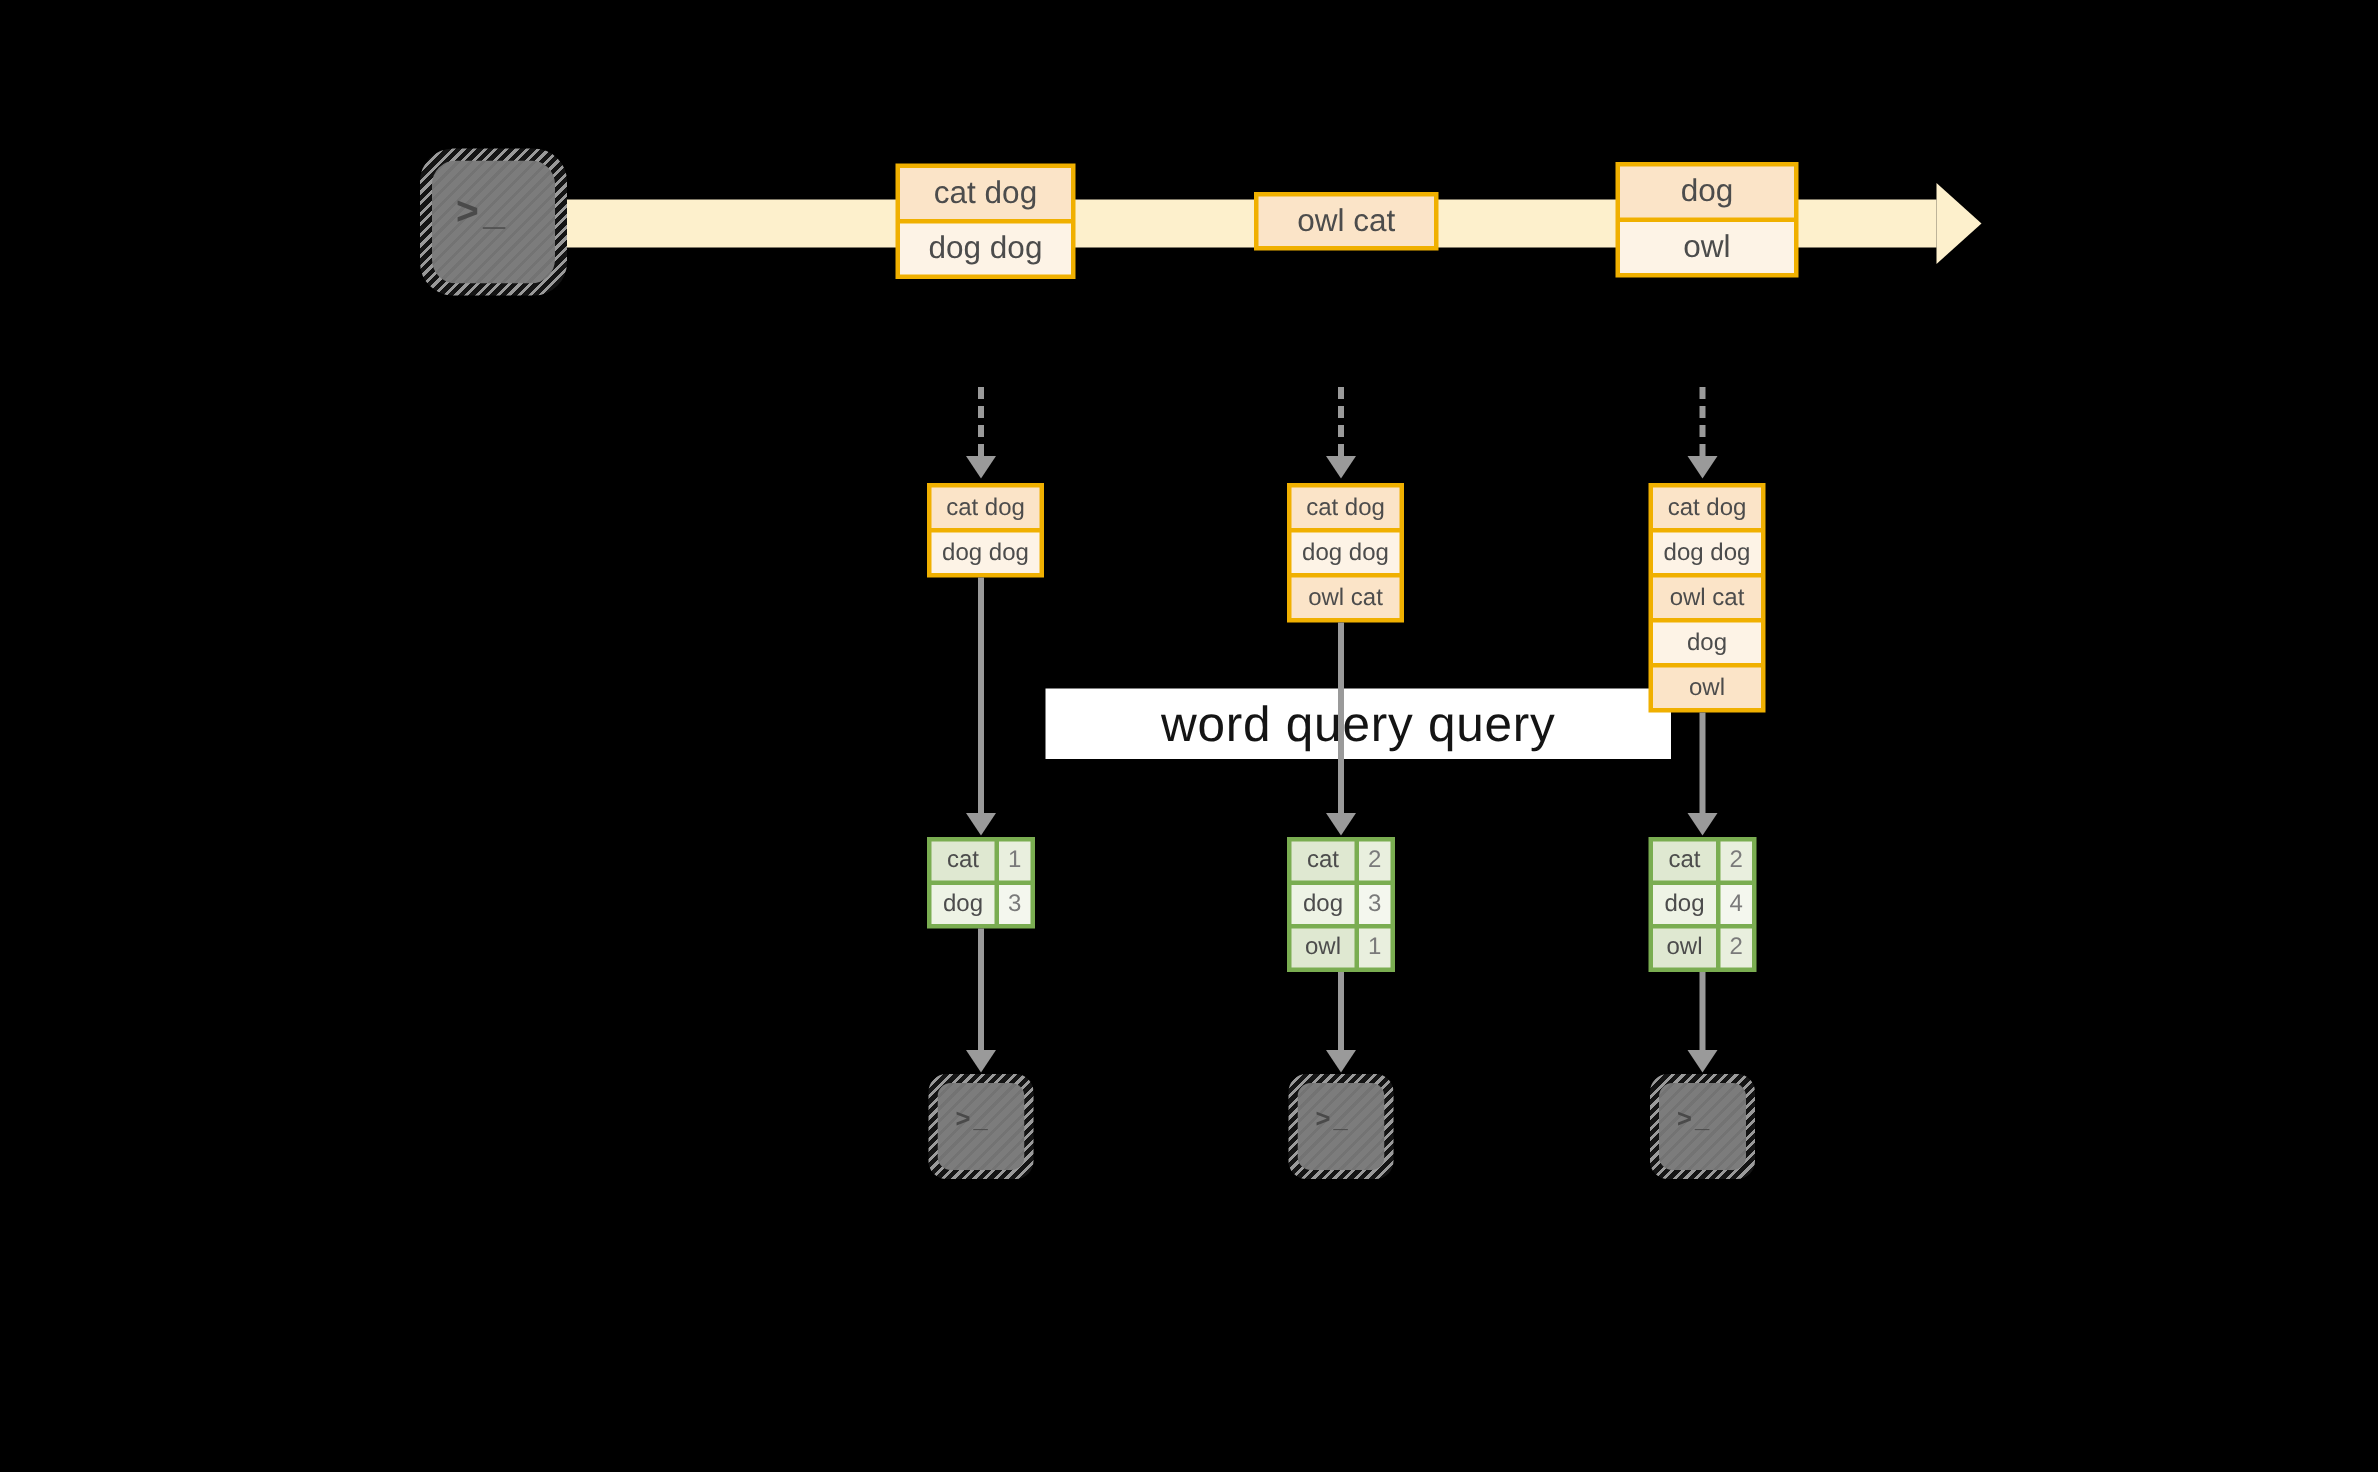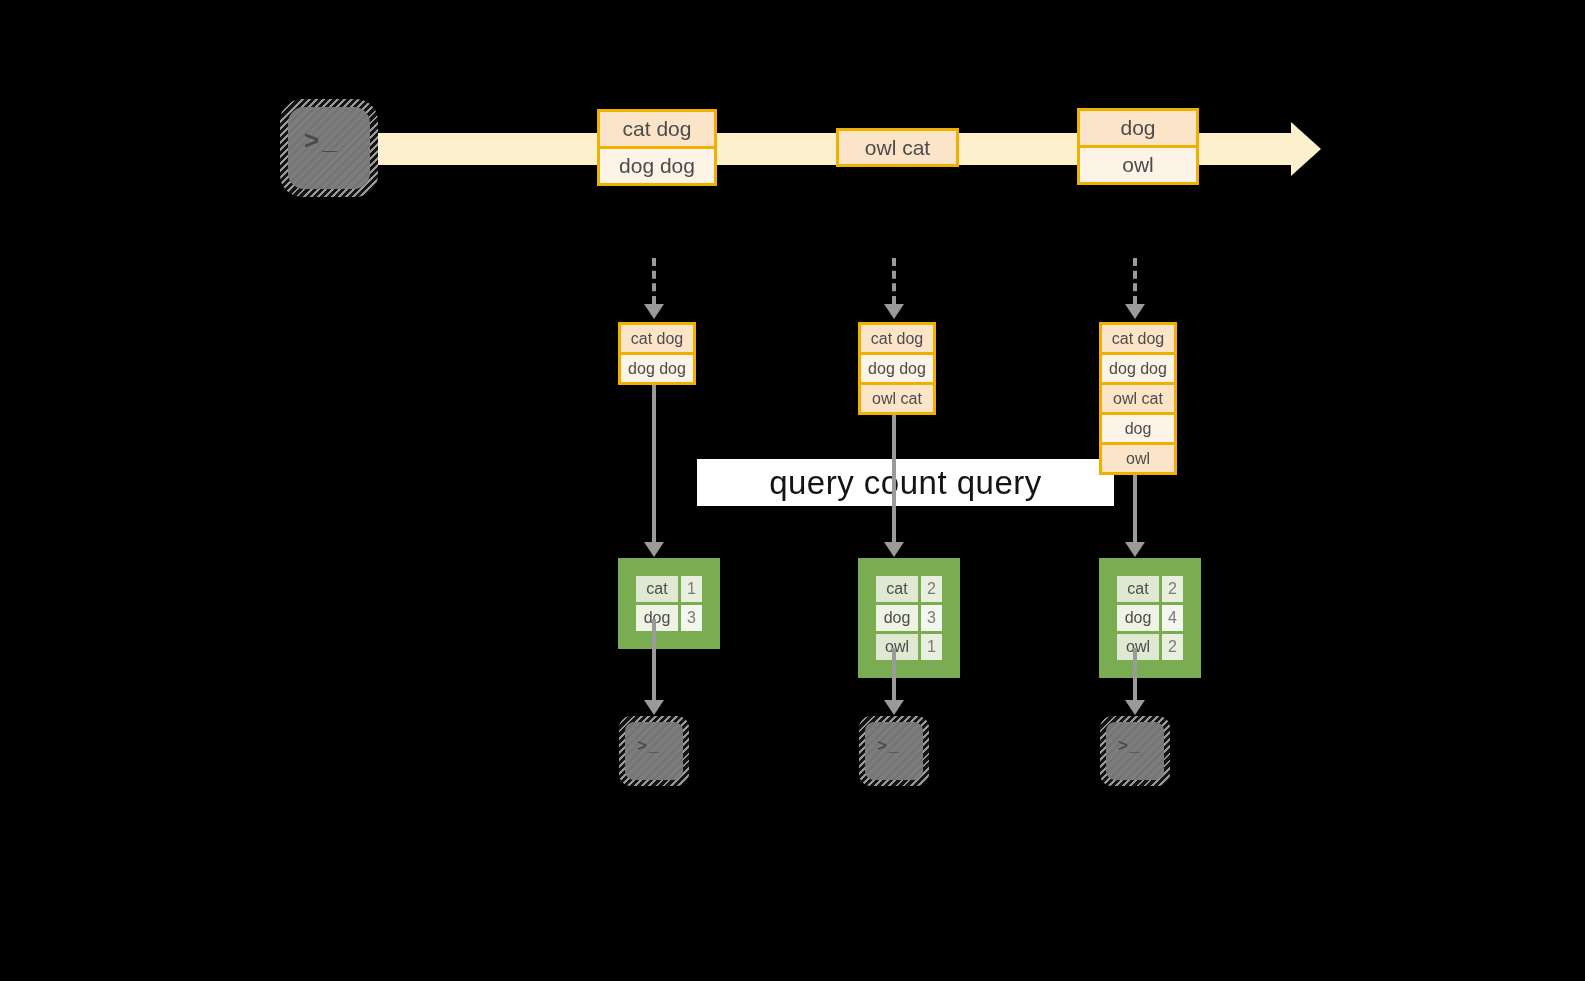--- a/index.html
+++ b/index.html
@@ -54,21 +54,21 @@
   .arrow .sline{width:4px;background:var(--arrow);}
   .arrow .tri{width:0;height:0;border-left:10px solid transparent;border-right:10px solid transparent;
               border-top:15px solid var(--arrow);}
 
   
   .query-box{position:absolute;left:697px;top:459px;width:417px;height:47px;background:var(--query-bg);
              z-index:2;display:flex;align-items:center;justify-content:center;}
   .query-box span{font-size:33px;color:var(--query-ink);letter-spacing:0.5px;}
 
   
-  .gtable{position:absolute;background:var(--green);padding:18px;display:grid;
+  .gtable{position:absolute;background:var(--green);padding:3px;display:grid;
           grid-template-columns:42px 21px;gap:3px;z-index:3;}
   .gtable .w,.gtable .n{height:26px;display:flex;align-items:center;justify-content:center;font-size:16px;}
   .gtable .w{color:var(--ink);}
   .gtable .n{color:var(--num);}
   .gtable .w.d{background:var(--sage-d);} .gtable .w.l{background:var(--sage-l);}
   .gtable .n.d{background:var(--sage-num-d);} .gtable .n.l{background:var(--sage-num-l);}
   .gt1{left:618px;top:558px;}
   .gt2{left:858px;top:558px;}
   .gt3{left:1099px;top:558px;}
 </style>
@@ -122,21 +122,21 @@
   </div>
   <div class="obox stack st3">
     <div class="cell d">cat dog</div>
     <div class="cell l">dog dog</div>
     <div class="cell d">owl cat</div>
     <div class="cell l">dog</div>
     <div class="cell d">owl</div>
   </div>
 
   <div class="query-box">
-    <span>query count query</span>
+    <span>word query query</span>
   </div>
 
   <div class="arrow" style="left:644px;top:385px;">
     <div class="sline" style="height:157px;"></div>
     <div class="tri"></div>
   </div>
   <div class="arrow" style="left:884px;top:415px;">
     <div class="sline" style="height:127px;"></div>
     <div class="tri"></div>
   </div>

